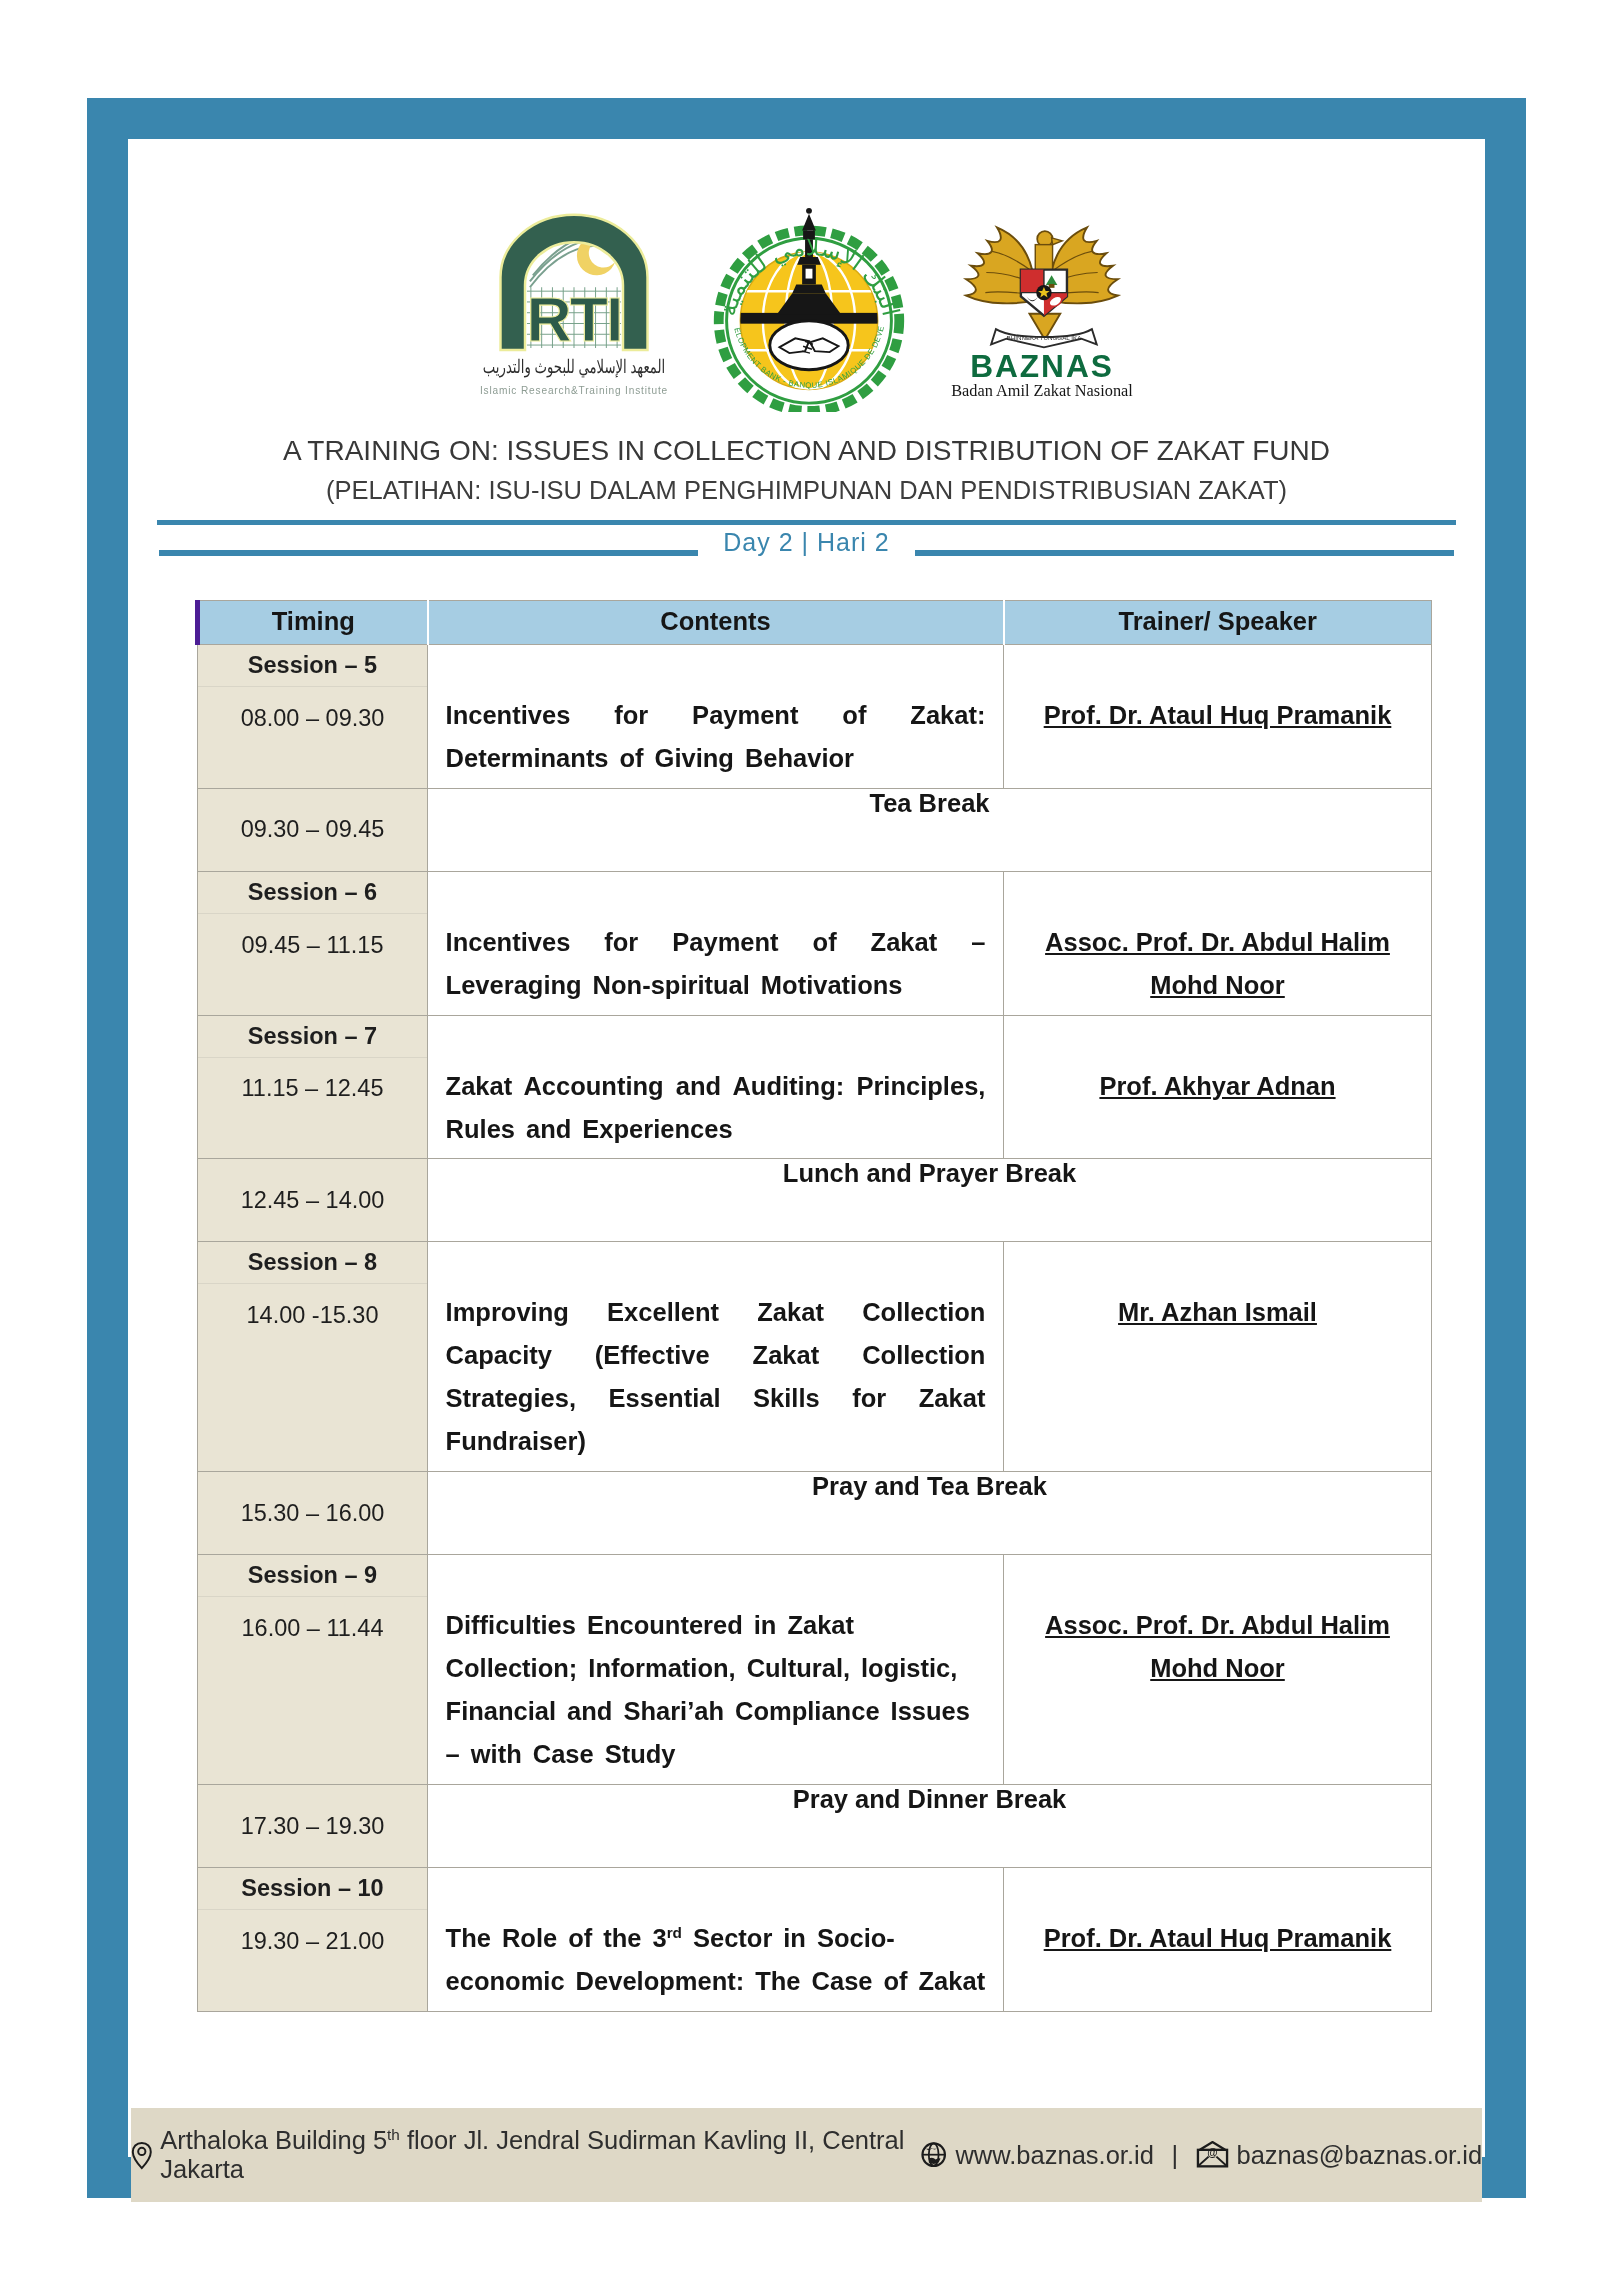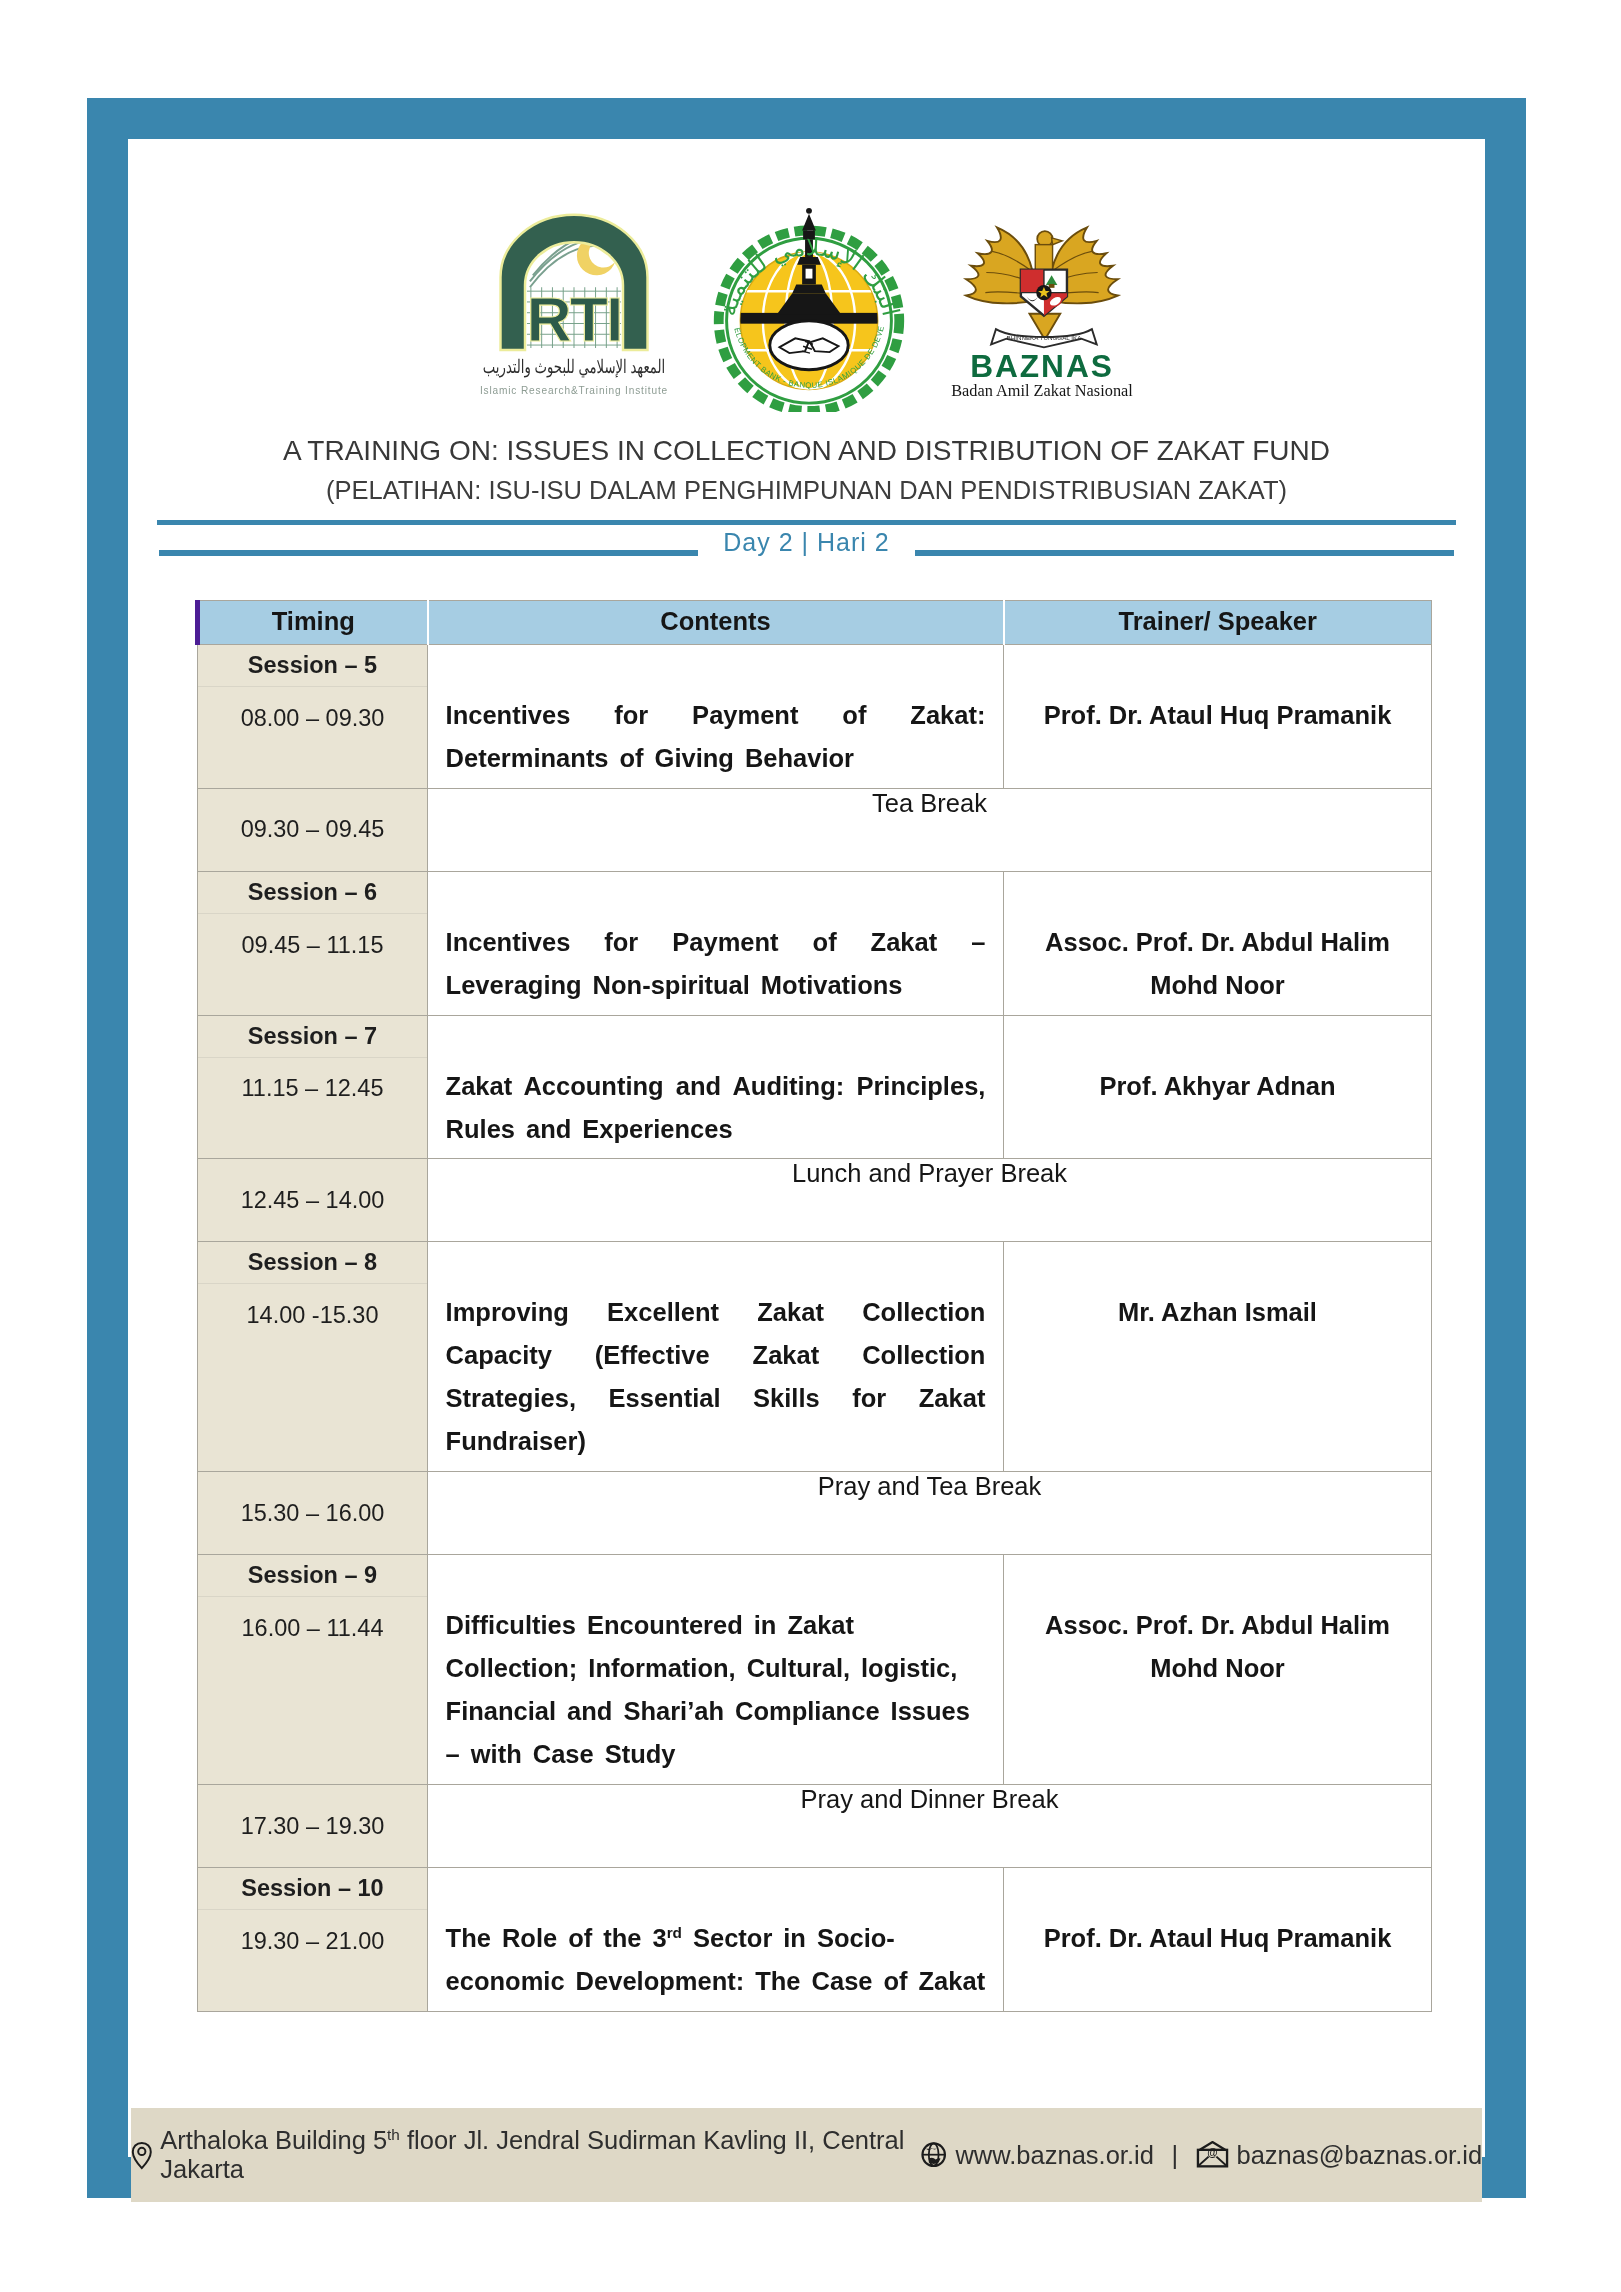--- a/index.html
+++ b/index.html
@@ -35,29 +35,29 @@
     border-left:2.9px solid #ffffff;border-right:2.9px solid #ffffff;
   }
   .schedule th:first-child{border-left:5px solid #4c1d95;}
   .schedule th:last-child{border-right:1px solid #a9a69c;}
   .schedule td{border:1px solid #a9a69c;vertical-align:top;padding:0;}
   .timing-cell{background:#e9e4d4;text-align:center;font-size:23.5px;color:#1e1e1e;}
   .session-label{font-weight:bold;height:41px;line-height:41px;border-bottom:1px solid #d9d5c7;}
   .time-label{padding-top:9.8px;line-height:43px;}
   .break-row .timing-cell{vertical-align:middle;}
   .break-row .time-label{padding-top:0;line-height:29px;}
-  .break-cell{text-align:center;vertical-align:middle;font-weight:normal;font-size:25.5px;height:82px;color:#161616;}
+  .break-cell{text-align:center;vertical-align:middle;font-weight:bold;font-size:25.5px;height:82px;color:#161616;}
   .content-text{
     font-weight:bold;font-size:25.5px;line-height:43px;color:#161616;
     padding:49px 17.6px 7.8px 17.6px;word-spacing:3.9px;text-align:left;
   }
   .content-text.justify{text-align:justify;}
   .trainer-text{
     font-weight:bold;font-size:25.5px;line-height:43px;color:#161616;
-    padding:49px 15.7px 7.8px 15.7px;text-align:center;
+    padding:49px 15.7px 7.8px 15.7px;text-align:center;text-decoration:underline;
   }
   sup{font-size:60%;line-height:0;}
   
   .footer-band{
     position:absolute;left:2.9px;right:2.9px;bottom:2.9px;height:94px;background:#ded8c6;
     display:flex;flex-direction:row;justify-content:center;align-items:center;
     color:#2e2e2e;font-size:25.5px;row-gap:2.9px;
   }
   .footer-line{display:flex;align-items:center;column-gap:7.8px;}
   .footer-sep{padding:0 9.8px;}

